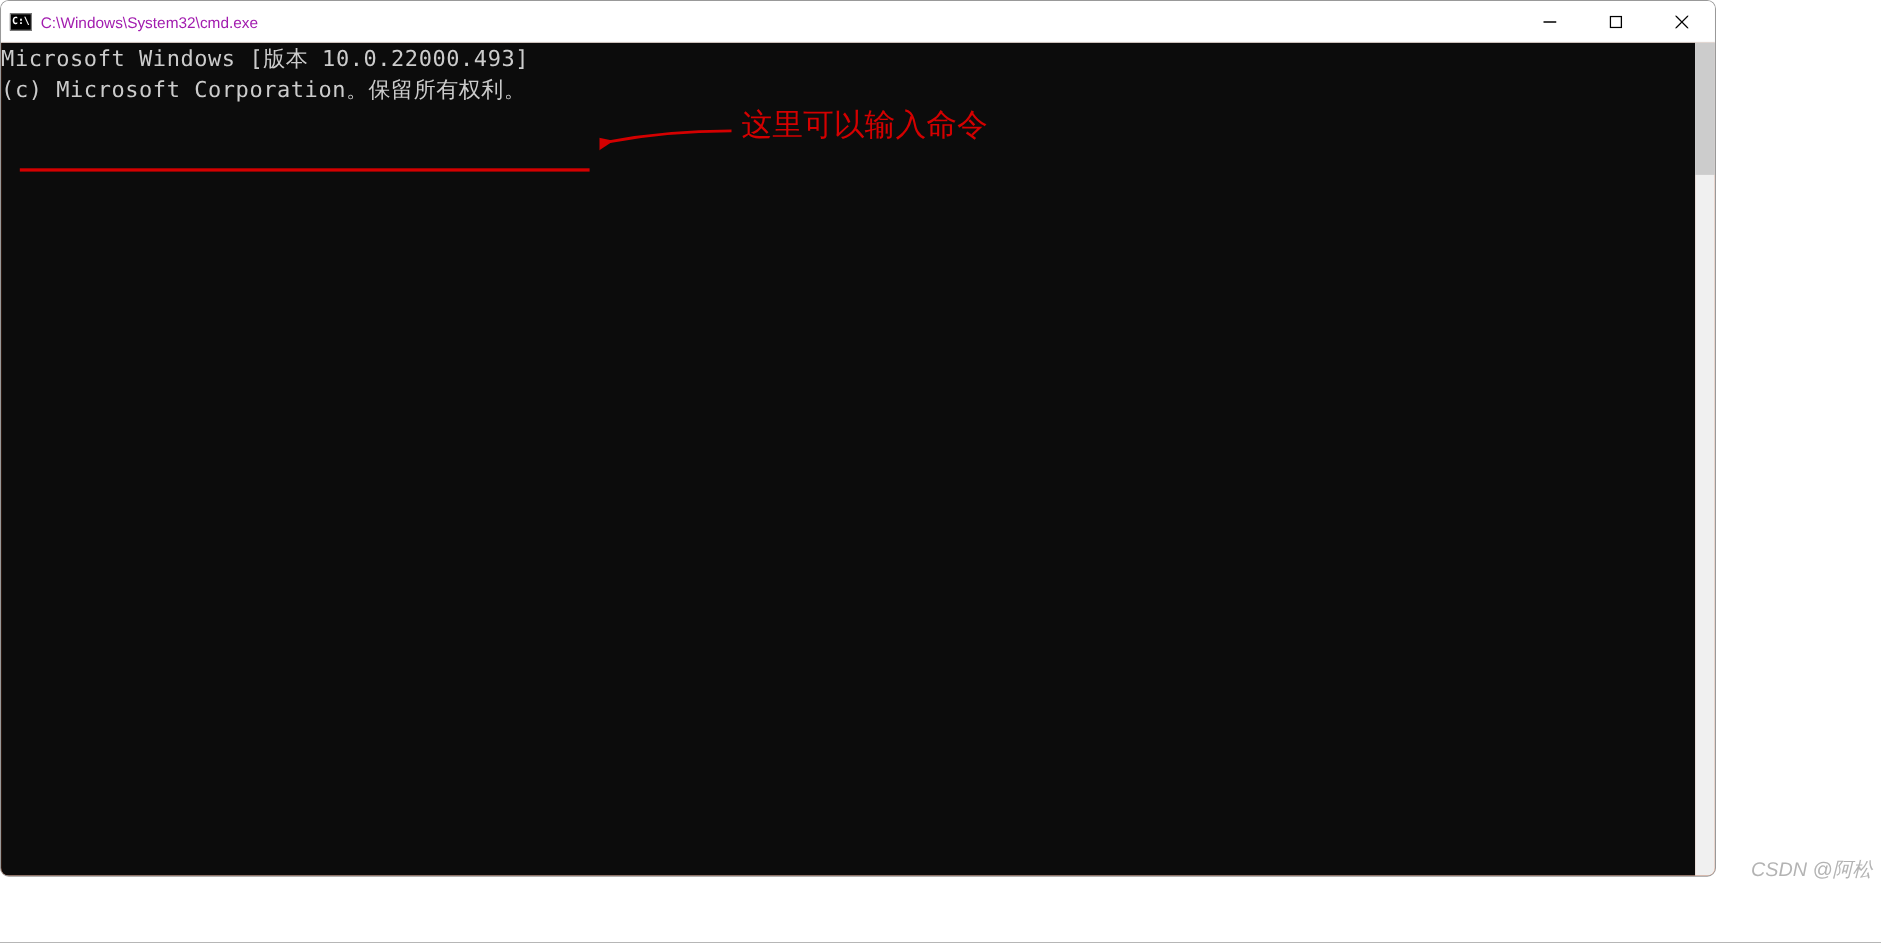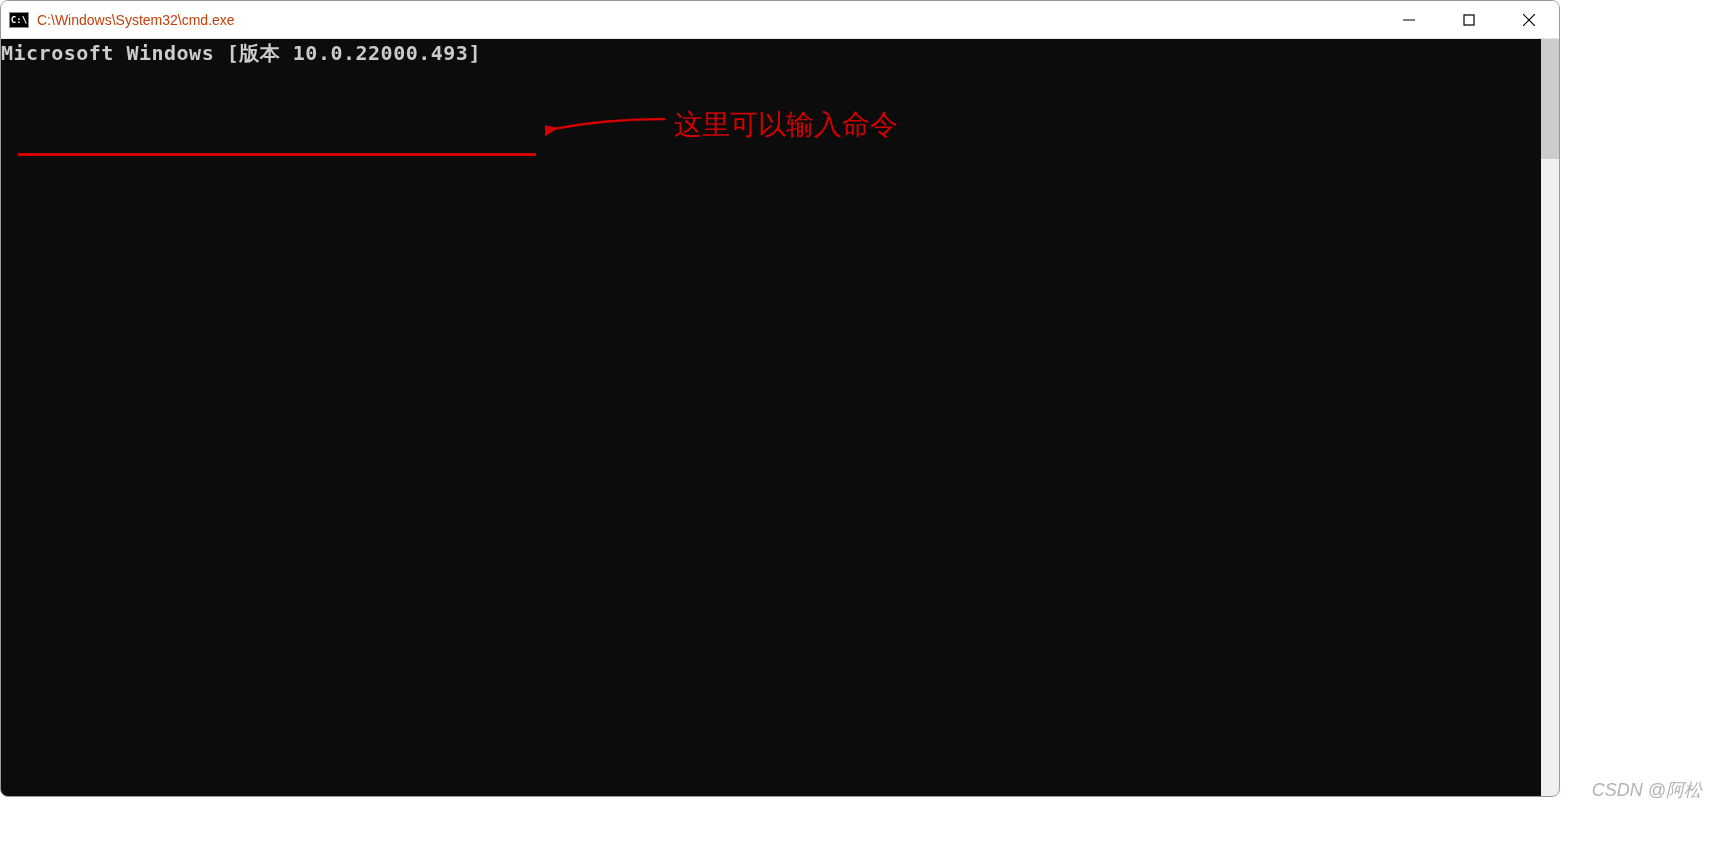--- a/index.html
+++ b/index.html
@@ -41,21 +41,21 @@
       justify-content: center;
       background: #000;
       color: #fff;
       font-size: 9px;
       font-family: Consolas, monospace;
       font-weight: bold;
       border: 1px solid #888;
     }
     .title-text {
       font-size: 14px;
-      color: #c2410c;
+      color: #a21caf;
       flex: 0 0 auto;
     }
     .title-spacer { flex: 1; }
     .win-controls {
       display: flex;
       height: 100%;
     }
     .win-btn {
       width: 60px;
       height: 100%;
@@ -63,21 +63,20 @@
       align-items: center;
       justify-content: center;
       cursor: pointer;
       color: #000;
     }
     .terminal-wrap {
       flex: 1;
       display: flex;
       background: #c2410c;
       position: relative;
-      font-weight: bold;
     }
     .terminal {
       flex: 1;
       background: #0c0c0c;
       color: #cccccc;
       font-family: Consolas, "SimSun", monospace;
       font-size: 20px;
       line-height: 28px;
       padding: 0;
       white-space: pre;
@@ -114,21 +113,20 @@
     }
     .anno-text {
       position: absolute;
       left: 674px;
       top: 95px;
       color: #d40000;
       font-size: 28px;
       font-weight: 500;
       font-family: "Microsoft YaHei", sans-serif;
       pointer-events: none;
-      margin-top: 11px;
     }
     .anno-underline {
       position: absolute;
       left: 18px;
       top: 153px;
       width: 518px;
       height: 3px;
       background: #d40000;
       pointer-events: none;
     }
@@ -163,21 +161,21 @@
       </div>
       <div class="win-btn close">
         <svg width="12" height="12" viewBox="0 0 12 12">
             <line x1="0" y1="0" x2="12" y2="12" stroke="currentColor" stroke-width="1.2"></line>
             <line x1="12" y1="0" x2="0" y2="12" stroke="currentColor" stroke-width="1.2"></line>
           </svg>
       </div>
     </div>
   </div>
   <div class="terminal-wrap">
-    <div class="terminal"><span class="line">Microsoft Windows [版本 10.0.22000.493]</span><span class="line"></span></div>
+    <div class="terminal"><span class="line">Microsoft Windows [版本 10.0.22000.493]</span><span class="line">(c) Microsoft Corporation。保留所有权利。</span><span class="line"></span></div>
     <div class="scrollbar-track">
       <div class="scrollbar-thumb"></div>
     </div>
   </div>
 </div>
 
 <svg class="anno-arrow" width="130" height="30">
   <defs>
     <marker id="ah" markerWidth="12" markerHeight="10" refX="2" refY="5" orient="auto">
       <path d="M12,0 L0,5 L12,10 z" fill="#d40000"></path>

